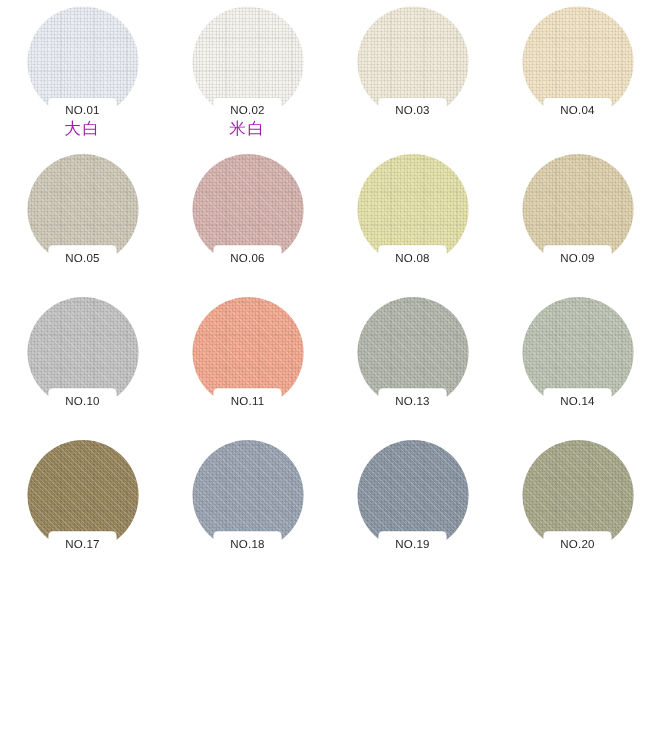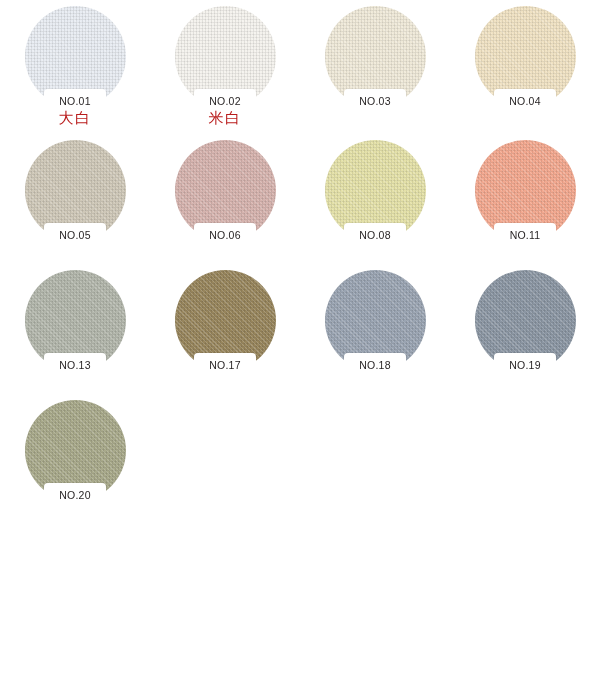--- a/index.html
+++ b/index.html
@@ -97,21 +97,21 @@
     font-size: 10.5px;
     color: #231f20;
     letter-spacing: 0.2px;
     white-space: nowrap;
     line-height: 1;
   }
 
   .swatch-name {
     margin-top: 3px;
     font-size: 15px;
-    color: #b91c1c;
+    color: #a21caf;
     letter-spacing: 1.5px;
     line-height: 1.1;
     white-space: nowrap;
   }
   .swatch-name:empty { display: none; }
 </style>
 </head>
 <body>
 
 <div id="swatch-grid">
@@ -161,34 +161,55 @@
     </div>
     <div class="swatch-cell">
       <div class="disc-wrap">
         <div class="disc" style="background: rgb(228, 225, 168);"></div>
         <div class="notch"></div>
         <div class="swatch-code">NO.08</div>
       </div>
     </div>
     <div class="swatch-cell">
       <div class="disc-wrap">
+        <div class="disc" style="background: rgb(220, 207, 171);"></div>
+        <div class="notch"></div>
+        <div class="swatch-code">NO.09</div>
+      </div>
+    </div>
+    <div class="swatch-cell">
+      <div class="disc-wrap">
+        <div class="disc" style="background: rgb(195, 195, 196);"></div>
+        <div class="notch"></div>
+        <div class="swatch-code">NO.10</div>
+      </div>
+    </div>
+    <div class="swatch-cell">
+      <div class="disc-wrap">
         <div class="disc" style="background: rgb(243, 168, 143);"></div>
         <div class="notch"></div>
         <div class="swatch-code">NO.11</div>
       </div>
     </div>
     <div class="swatch-cell">
       <div class="disc-wrap">
         <div class="disc" style="background: rgb(178, 182, 171);"></div>
         <div class="notch"></div>
         <div class="swatch-code">NO.13</div>
       </div>
     </div>
     <div class="swatch-cell">
       <div class="disc-wrap">
+        <div class="disc" style="background: rgb(188, 195, 178);"></div>
+        <div class="notch"></div>
+        <div class="swatch-code">NO.14</div>
+      </div>
+    </div>
+    <div class="swatch-cell">
+      <div class="disc-wrap">
         <div class="disc" style="background: rgb(151, 133, 92);"></div>
         <div class="notch"></div>
         <div class="swatch-code">NO.17</div>
       </div>
     </div>
     <div class="swatch-cell">
       <div class="disc-wrap">
         <div class="disc" style="background: rgb(154, 164, 178);"></div>
         <div class="notch"></div>
         <div class="swatch-code">NO.18</div>

